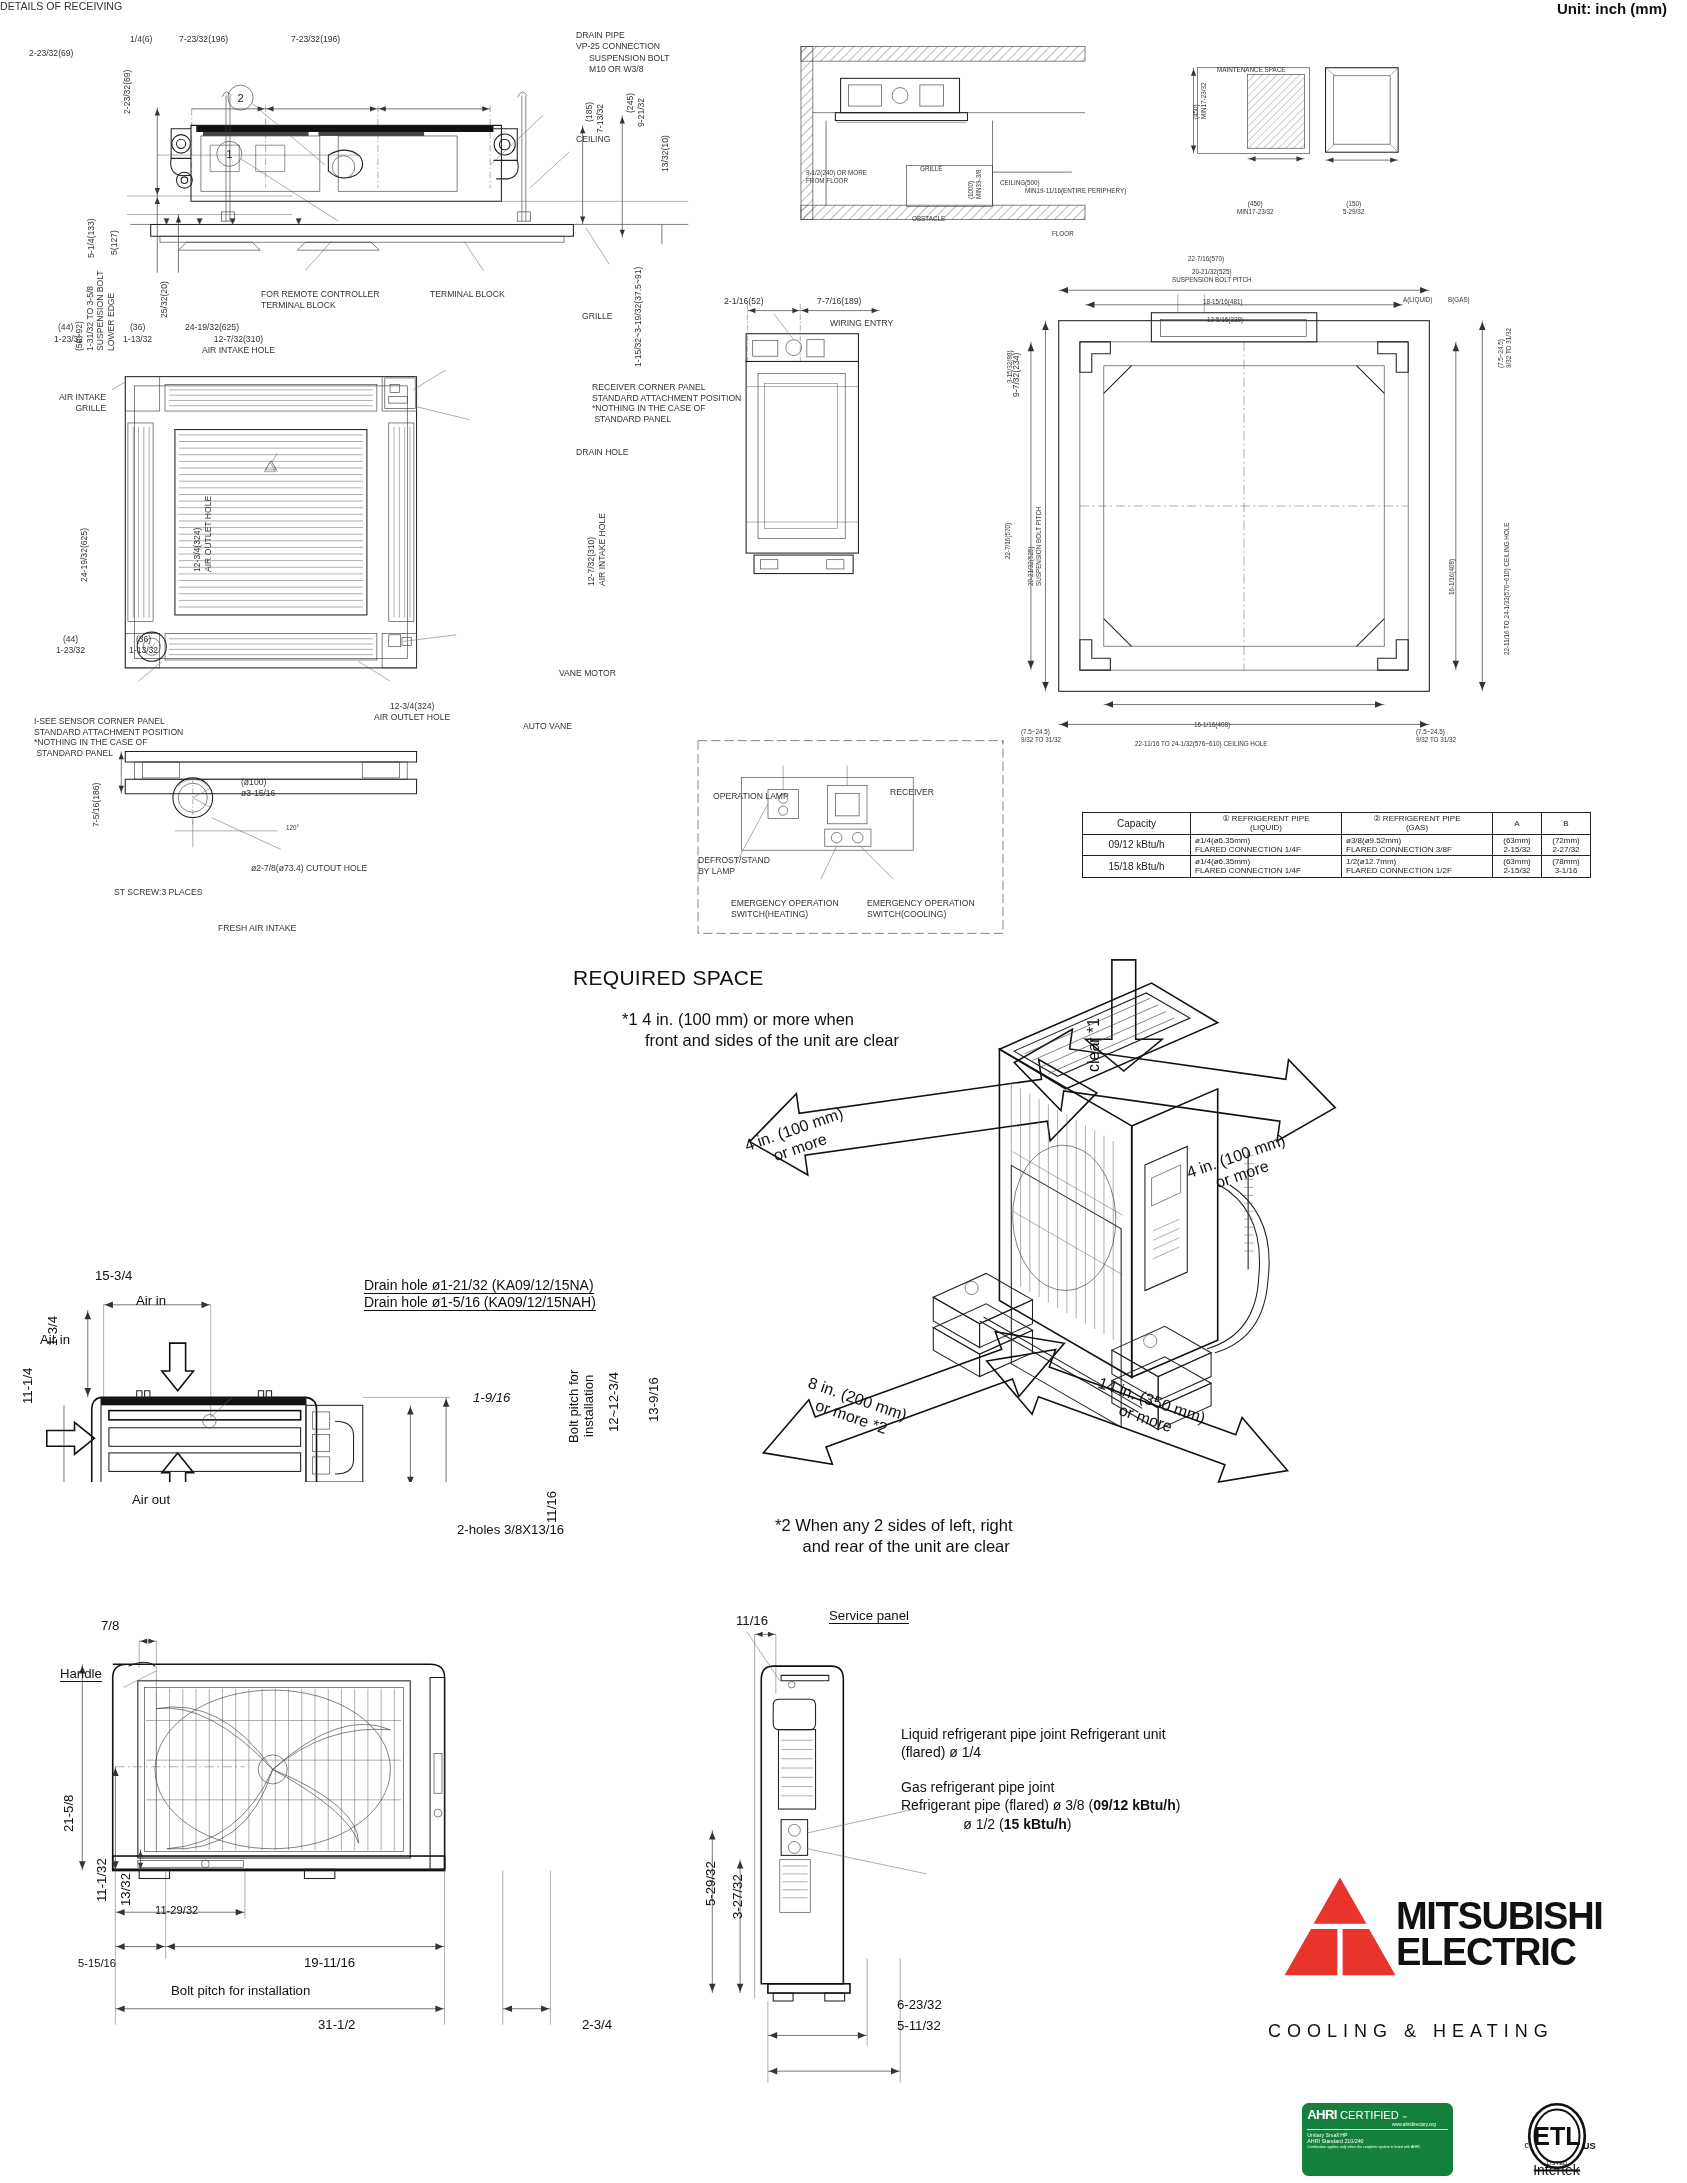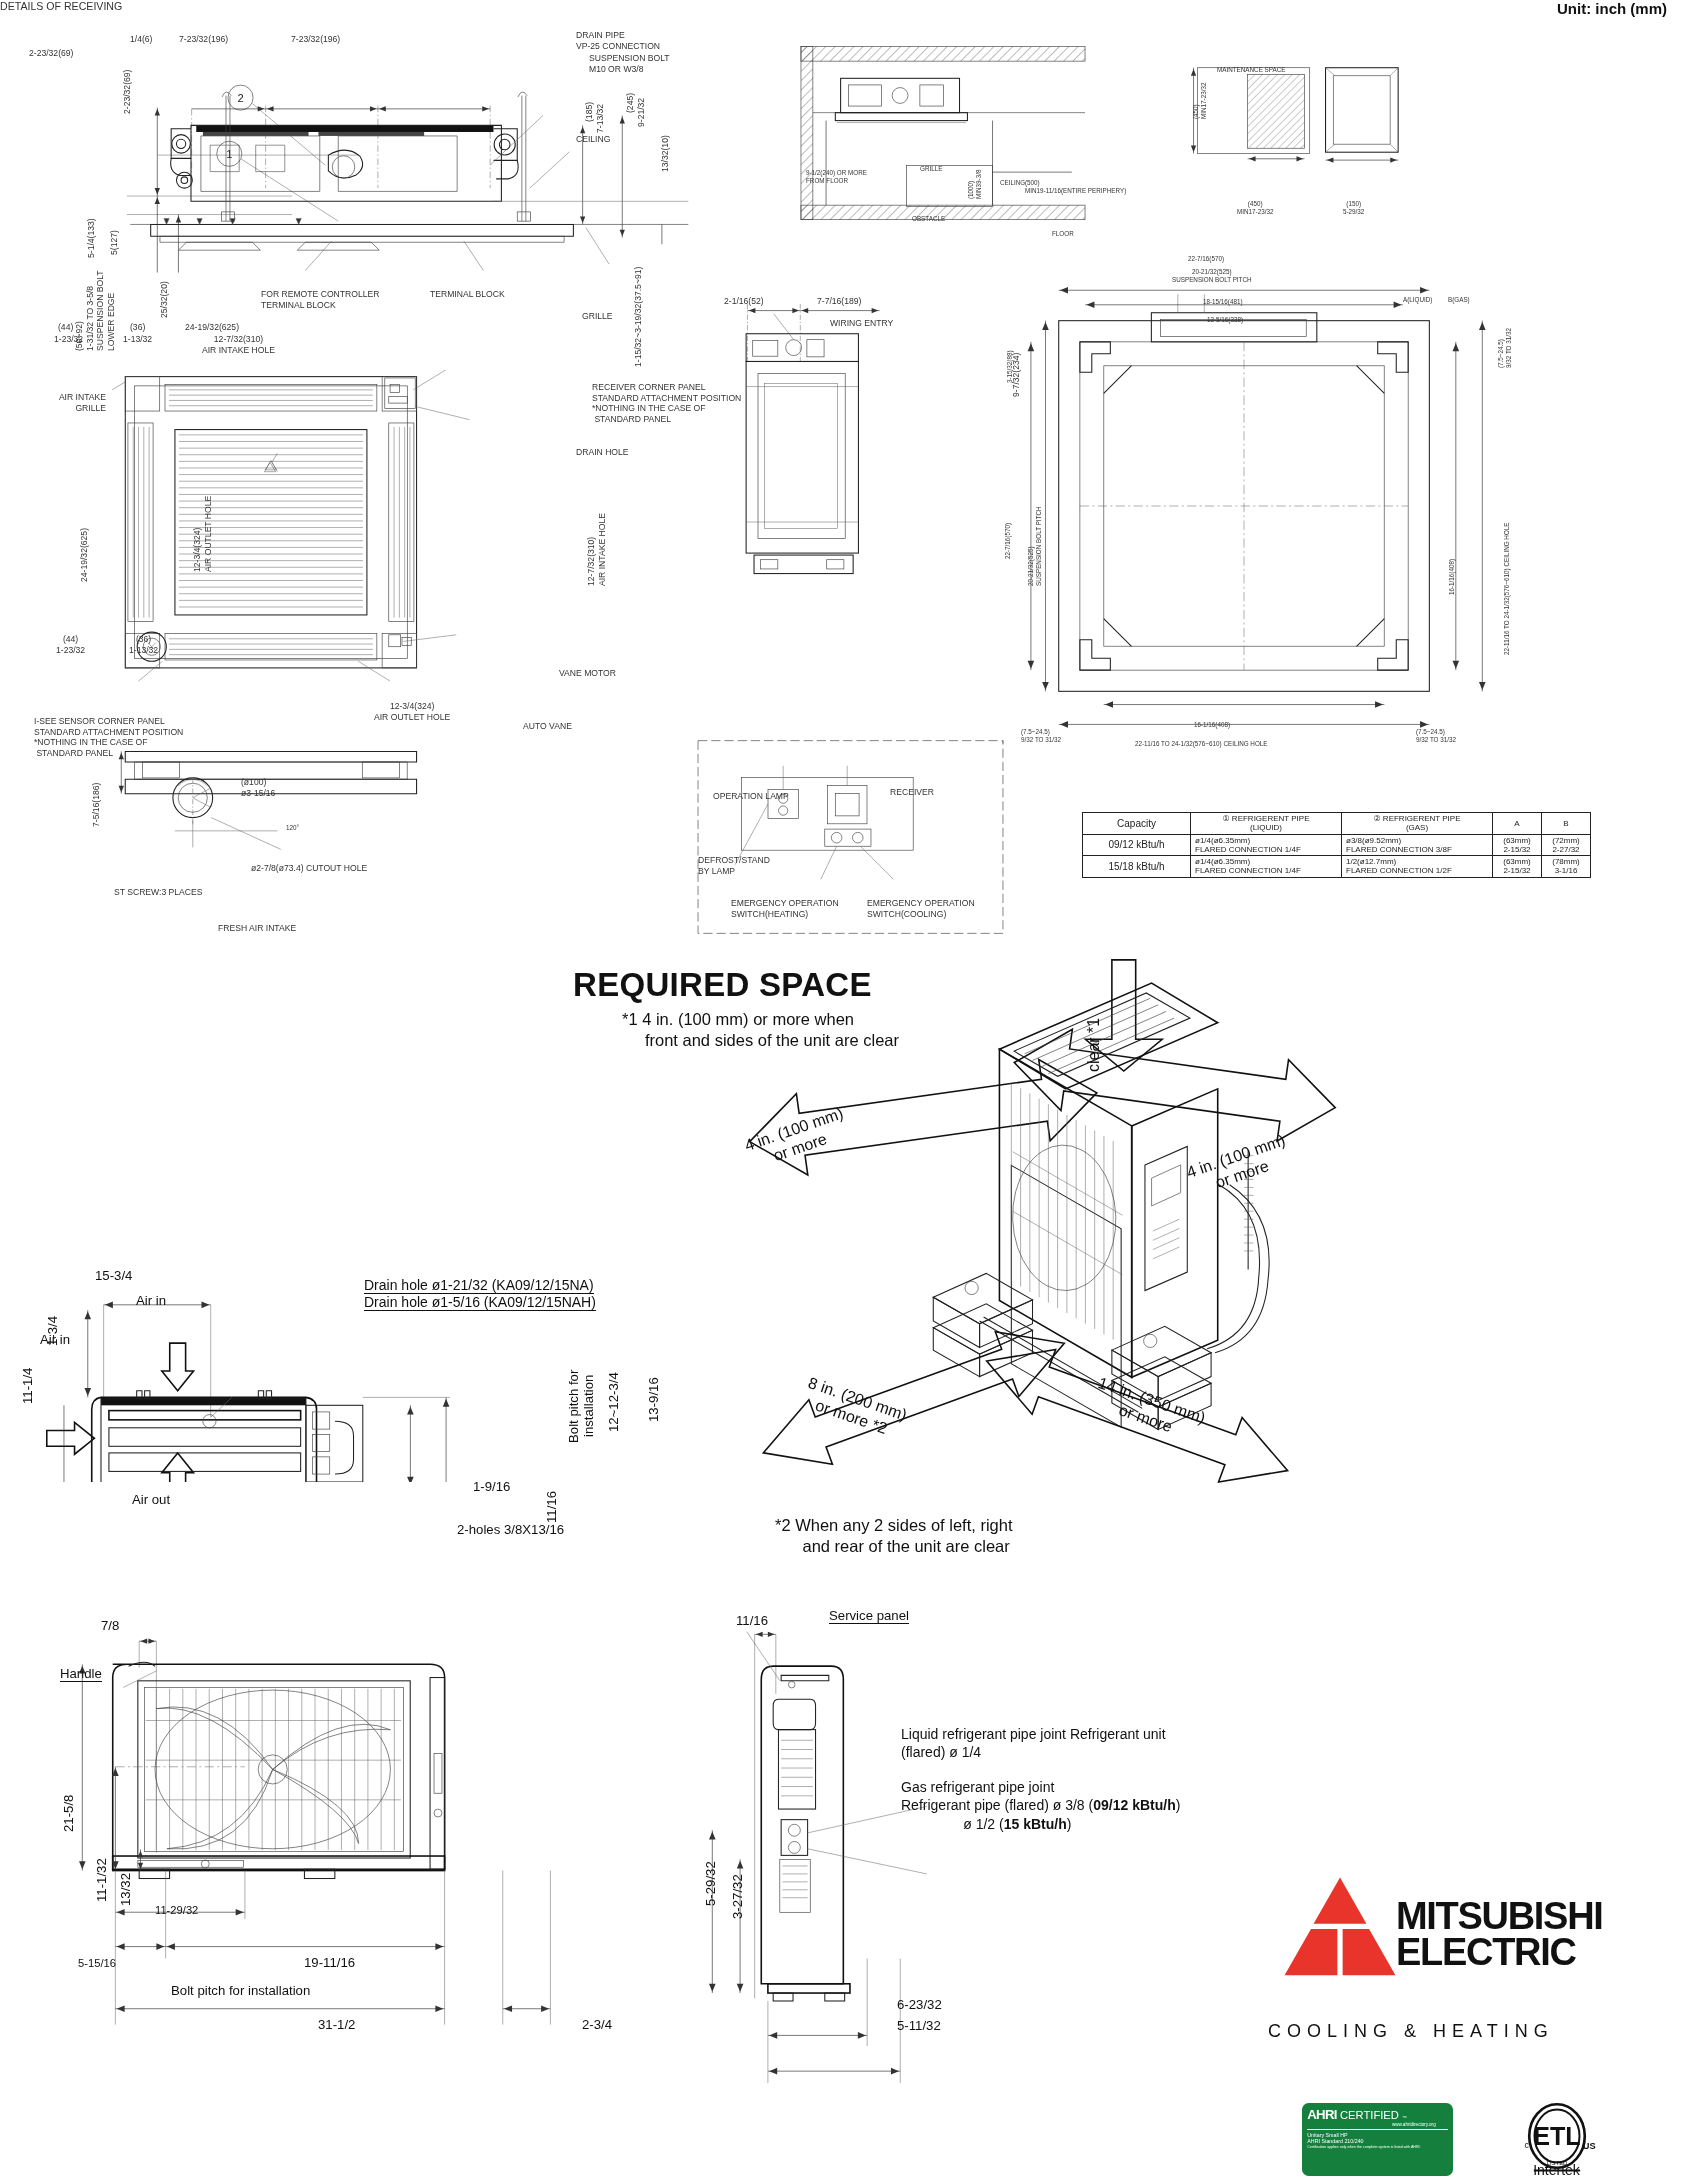--- a/index.html
+++ b/index.html
@@ -7,21 +7,21 @@
   .abs{position:absolute;}
   .ttxt{font-size:8.6px;line-height:1.25;white-space:pre;color:#333;}
   .ttxt.xs{font-size:6.3px;}
   .vert{writing-mode:vertical-rl;transform:rotate(180deg);}
   .dim{stroke:#333;stroke-width:1;fill:none;}
   .thin{stroke:#444;stroke-width:1;fill:none;}
   .thick{stroke:#111;stroke-width:2.4;fill:none;}
   .med{stroke:#222;stroke-width:1.6;fill:none;}
   .hair{stroke:#666;stroke-width:.8;fill:none;}
   .unit-hd{font-size:15px;font-weight:bold;color:#111;}
-  .big-head{font-size:33px;color:#111;letter-spacing:0.3px;font-weight:bold;}
+  .big-head{font-size:21px;color:#111;letter-spacing:0.3px;}
   .note{font-size:16.5px;color:#111;line-height:1.3;}
   .lbl-b{font-size:14px;color:#111;line-height:1.32;}
   .lbl-b b{font-weight:bold;}
   .dimtxt{font-size:13.2px;color:#111;font-family:"Liberation Sans",sans-serif;}
   .dimtxt.s{font-size:11.2px;}
   table.cap{border-collapse:collapse;}
   table.cap td,table.cap th{border:1px solid #222;padding:1.3px 4px;font-size:8px;color:#222;font-weight:normal;text-align:center;font-family:"Liberation Sans",sans-serif;}
   table.cap td.l{text-align:left;}
   .ahri{background:#15803d;border-radius:6.6px;color:#fff;}
   .ahri .a1{font-weight:bold;font-size:13.2px;letter-spacing:-0.7px;}
@@ -712,21 +712,21 @@
 <div class="abs dimtxt vert" style="left:20px;top:1344px;height:60px;">11-1/4</div>
 <div class="abs dimtxt" style="left:136px;top:1293px;">Air in</div>
 <div class="abs dimtxt" style="left:40px;top:1332px;">Air in</div>
 <div class="abs dimtxt" style="left:132px;top:1492px;">Air out</div>
 <div class="abs lbl-b" style="left:364px;top:1276px;"><span class="ul">Drain hole ø1-21/32 (KA09/12/15NA)</span></div>
 <div class="abs lbl-b" style="left:364px;top:1293px;"><span class="ul">Drain hole ø1-5/16 (KA09/12/15NAH)</span></div>
 <div class="abs dimtxt vert" style="left:566px;top:1343px;height:126px;white-space:pre;text-align:center;">Bolt pitch for
 installation</div>
 <div class="abs dimtxt vert" style="left:606px;top:1346px;height:86px;">12~12-3/4</div>
 <div class="abs dimtxt vert" style="left:646px;top:1343px;height:79px;">13-9/16</div>
-<div class="abs dimtxt" style="left:473px;top:1479px;">1-9/16</div>
+<div class="abs dimtxt" style="left:473px;top:1390px;font-style:italic;">1-9/16</div>
 <div class="abs dimtxt vert" style="left:544px;top:1475px;height:48px;">11/16</div>
 <div class="abs dimtxt" style="left:457px;top:1522px;">2-holes 3/8X13/16</div>
 
 <div class="abs" style="left:40px;top:1588px;width:595px;height:503px;">
   <svg width="595" height="503" viewBox="0 0 900 760">
 
     <line x1="150" y1="80" x2="176" y2="80" class="dim"></line>
     <path d="M152 80 l10 -4 v8 z" fill="#333"></path>
       <path d="M174 80 l-10 -4 v8 z" fill="#333"></path>
     <line x1="150" y1="80" x2="150" y2="120" class="hair"></line>

